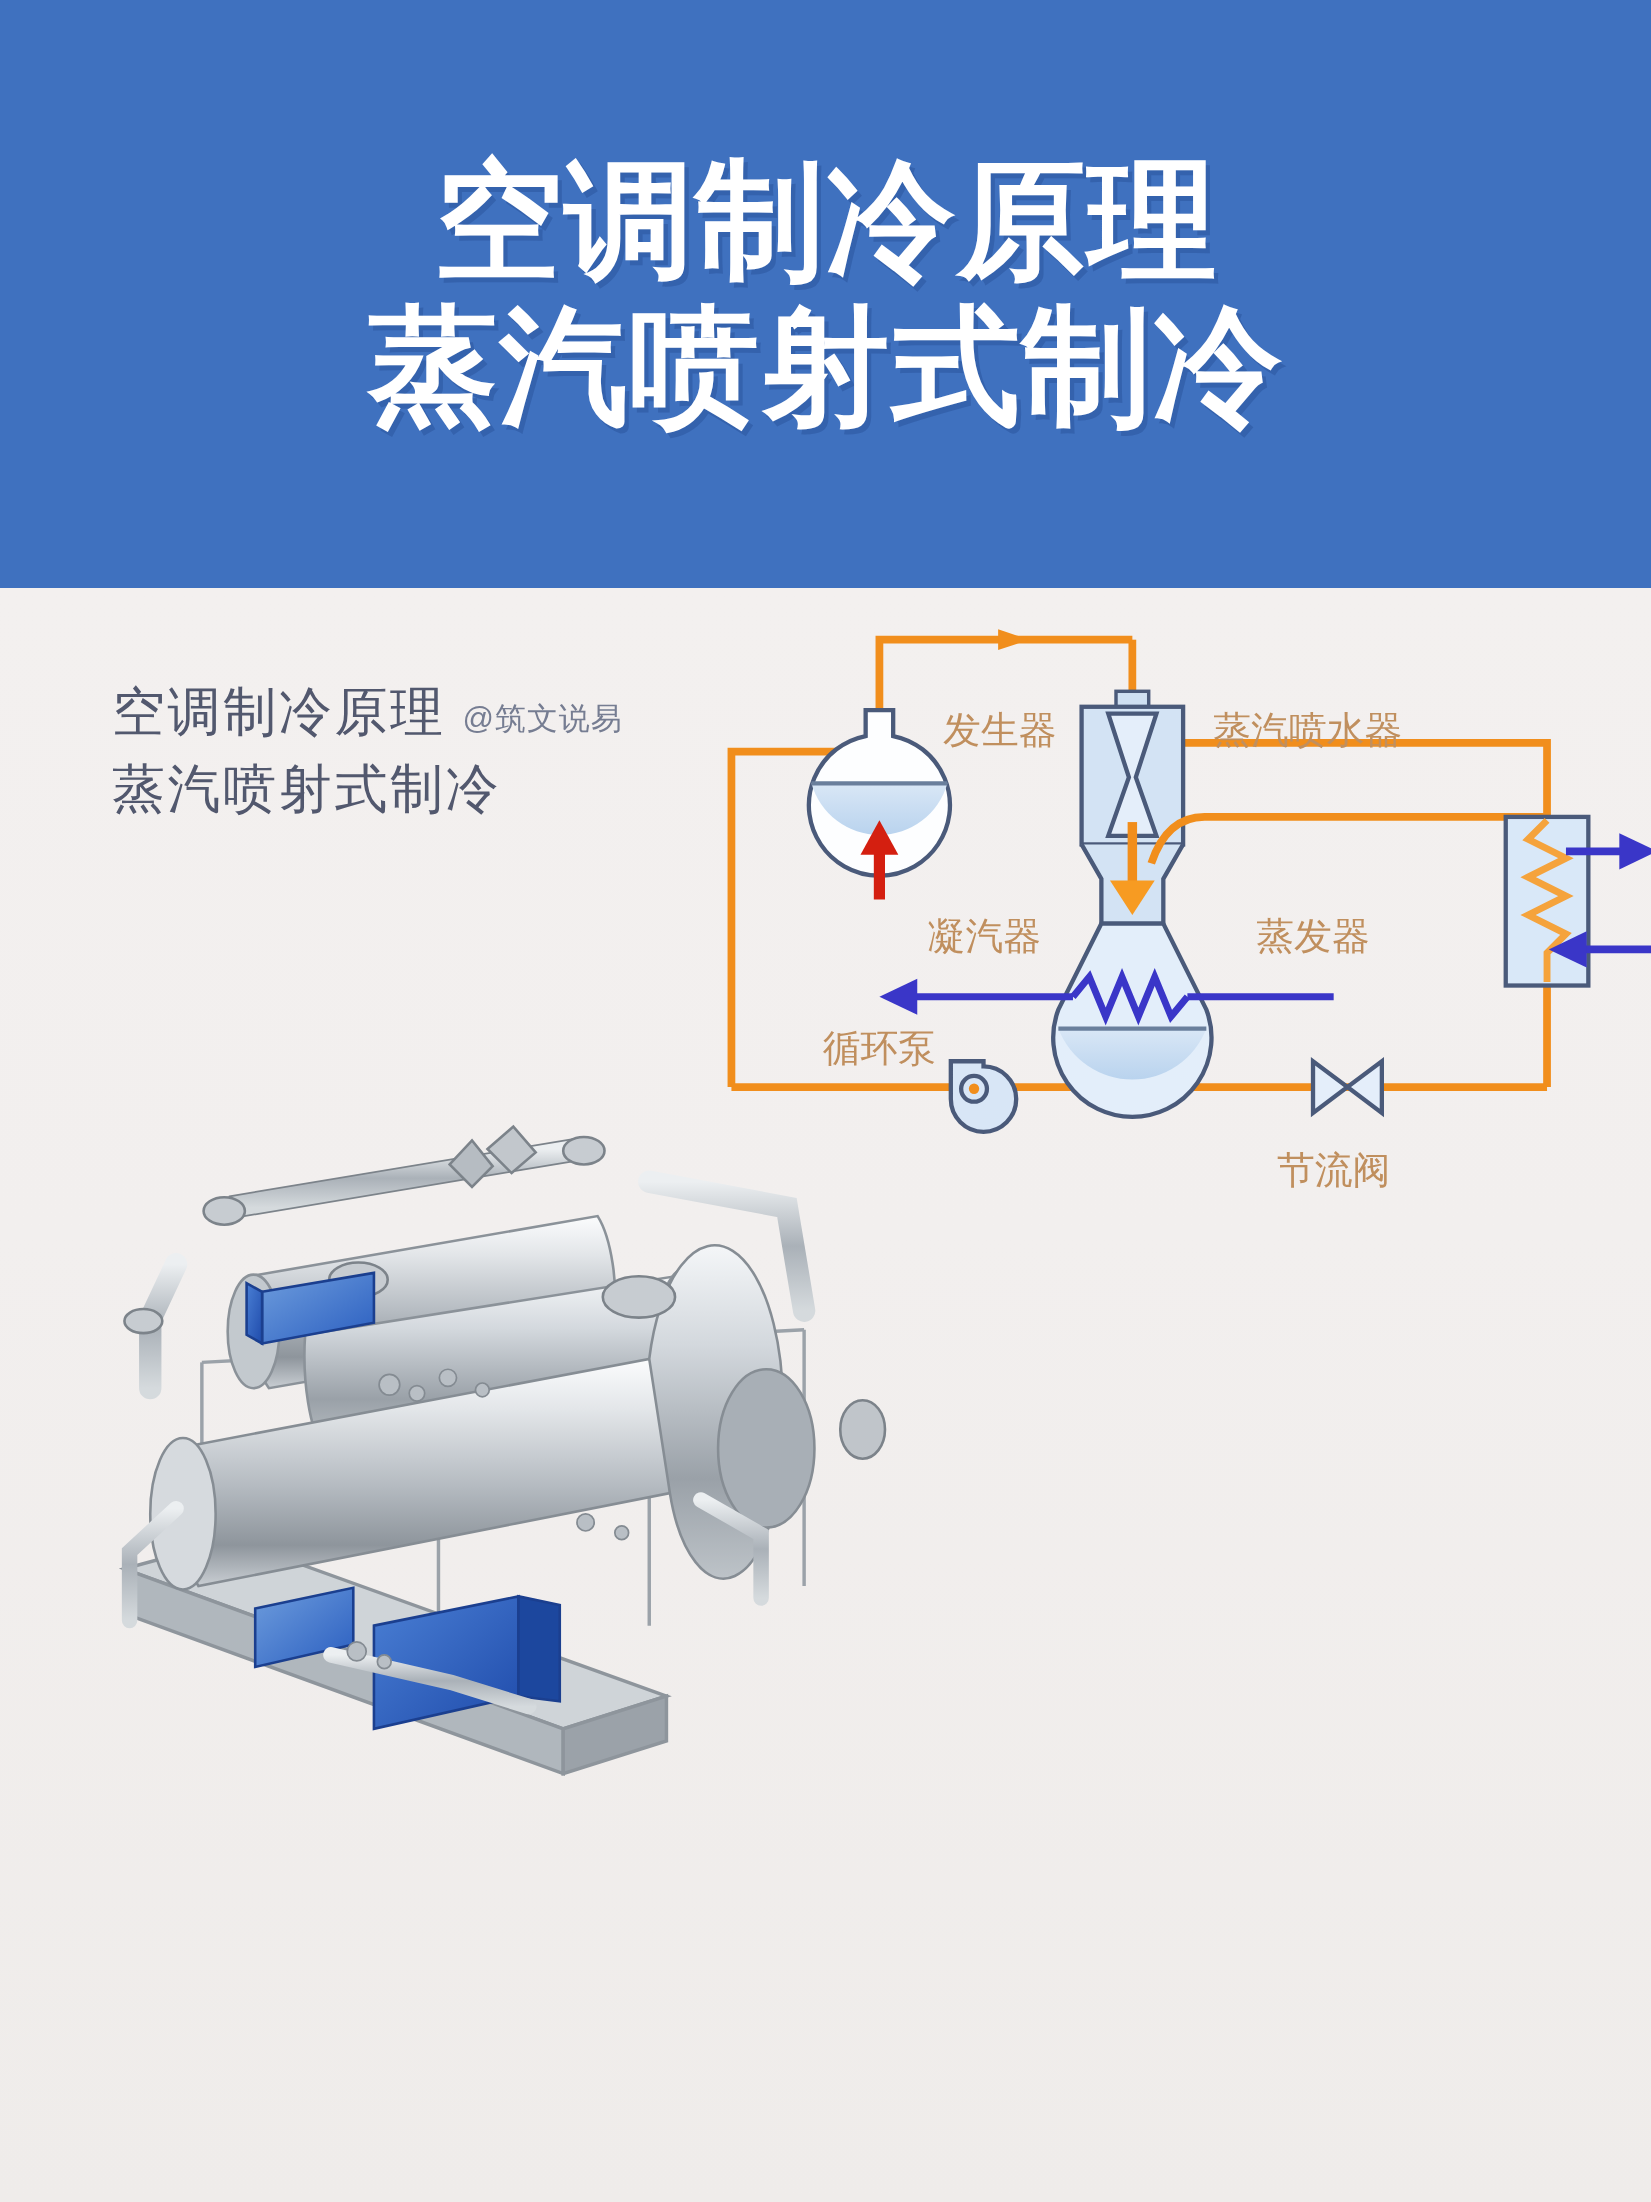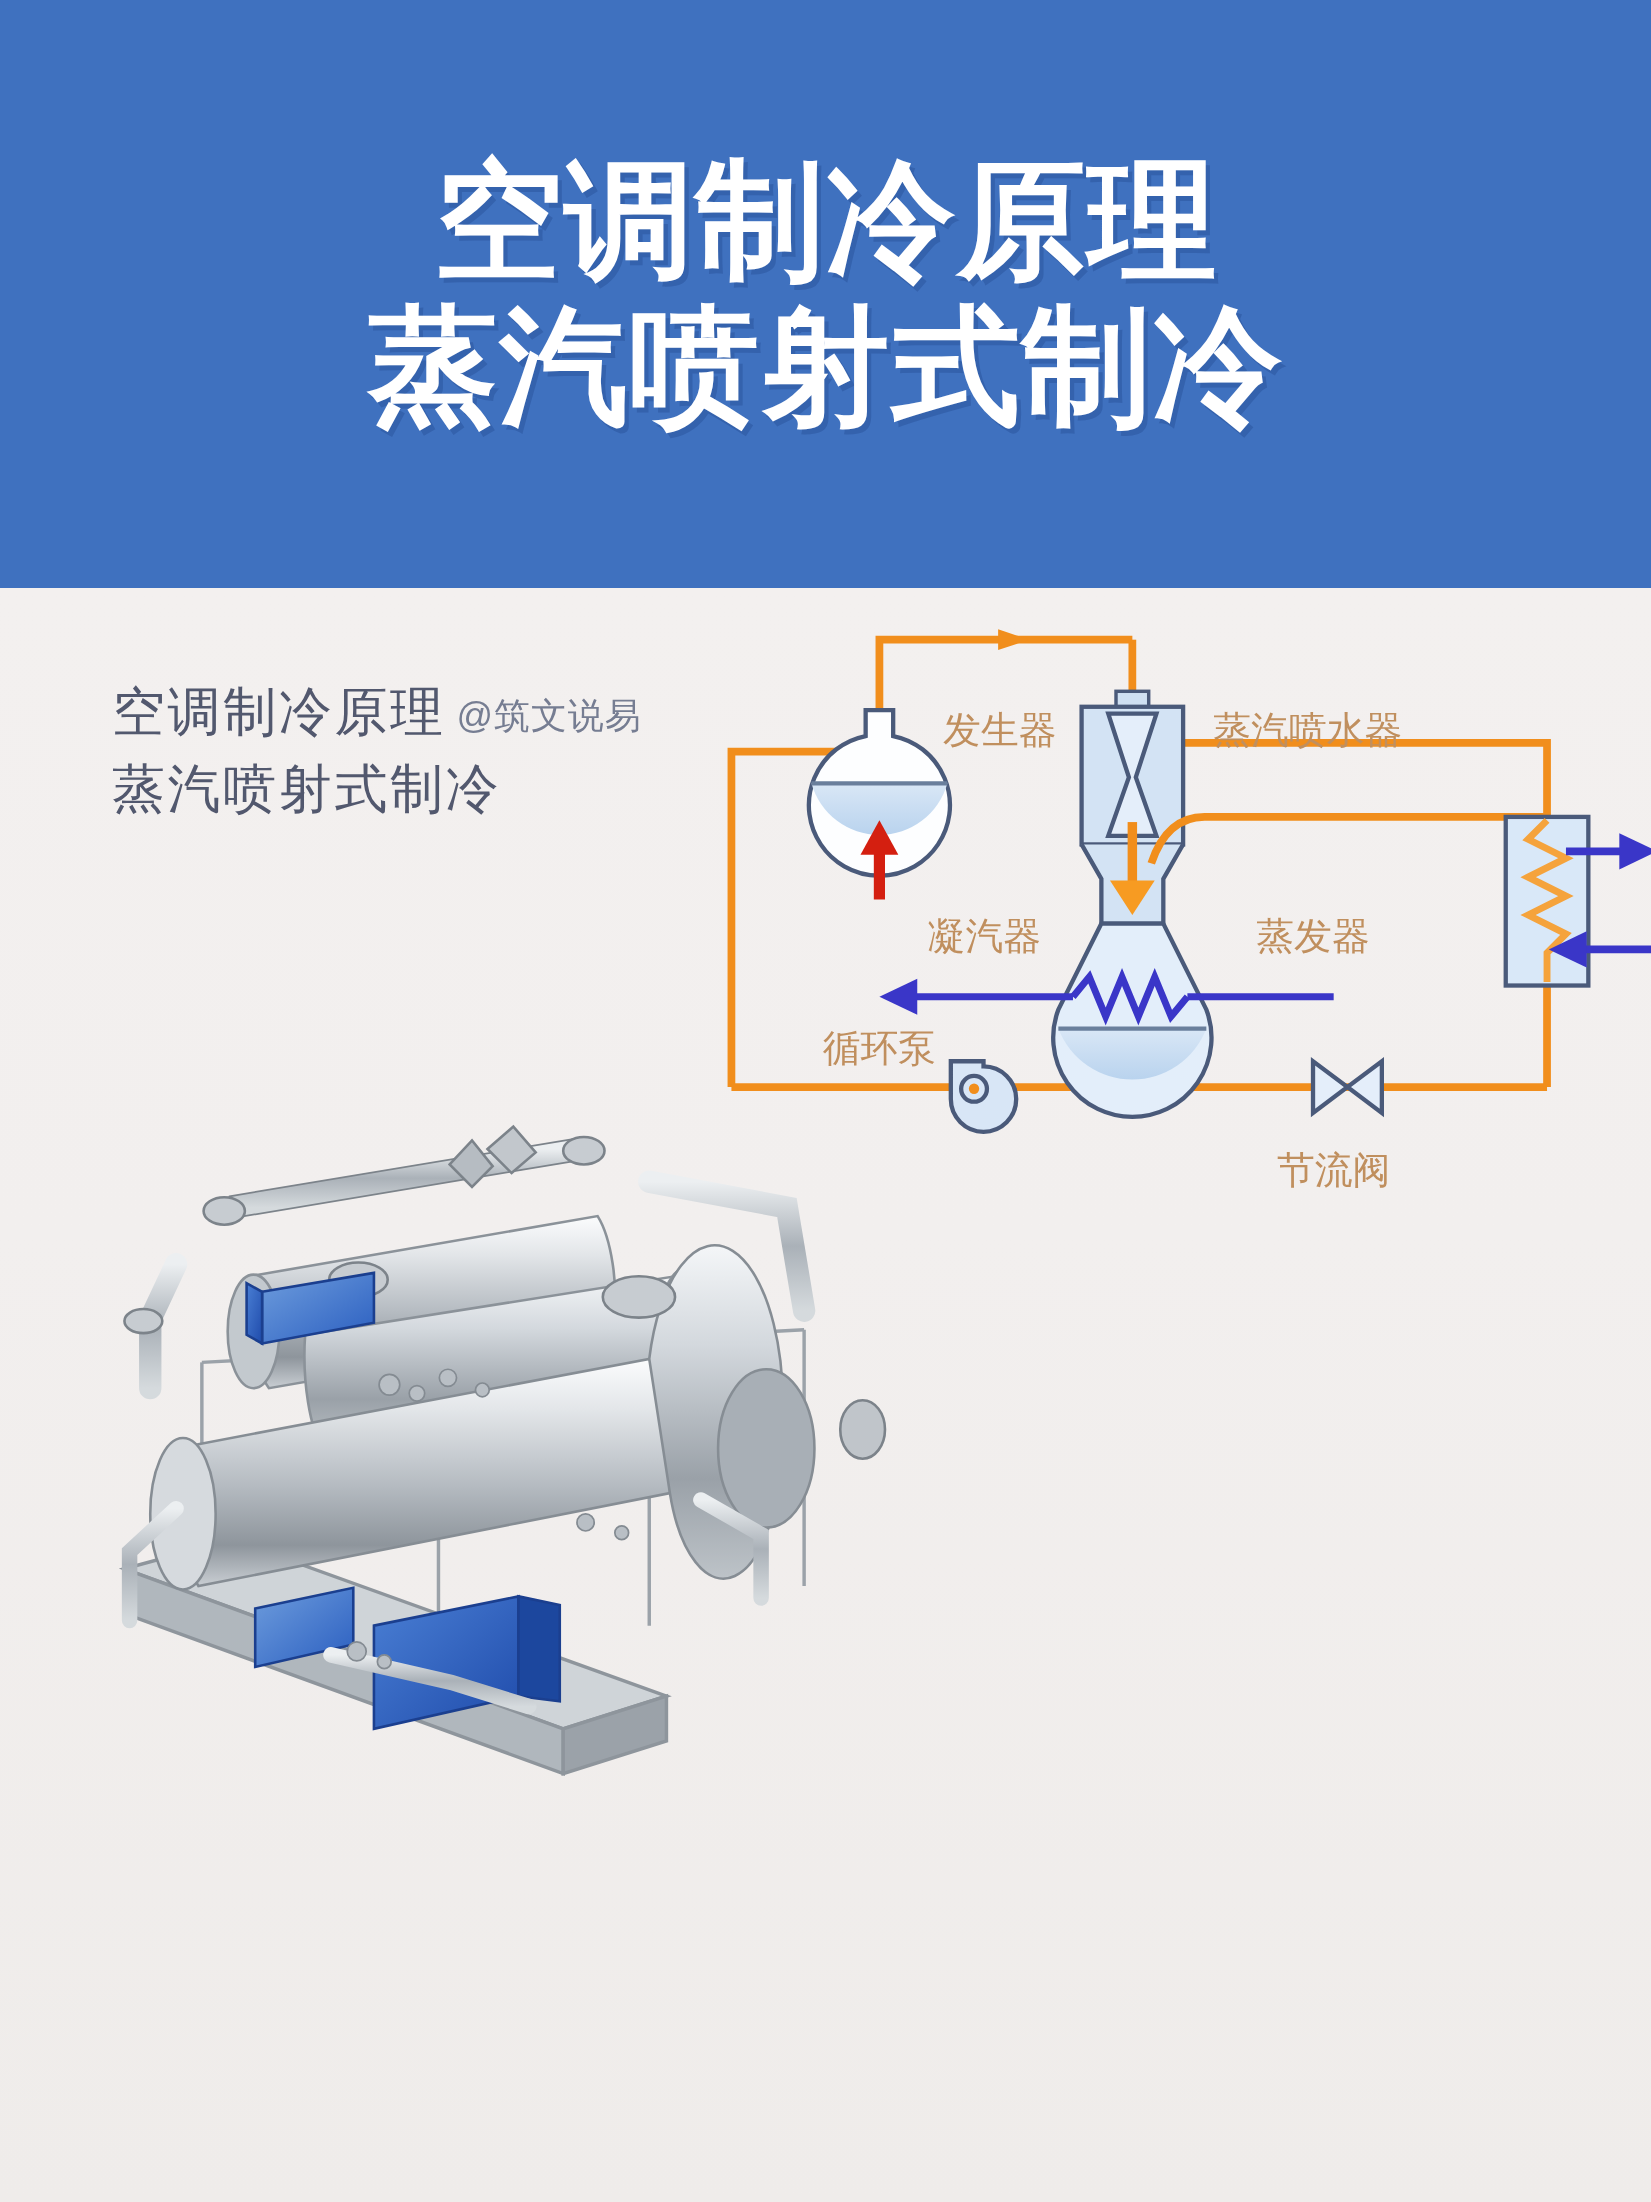--- a/index.html
+++ b/index.html
@@ -37,21 +37,21 @@
 
   
   #caption {
     position: absolute; left: 112px; top: 86px;
     color: #52586e;
     line-height: 1.45;
   }
   .caption-line { font-size: 53px; letter-spacing: 2.6px; white-space: nowrap; }
   #caption-row1 { display: flex; align-items: flex-end; }
   #watermark {
-    font-size: 36px; color: #767d92; margin-left: 11px; margin-bottom: 8.6px;
+    font-size: 31px; color: #767d92; margin-left: 17px; margin-bottom: 8.6px;
     white-space: nowrap; letter-spacing: 0.9px;
   }
 
   
   #schematic { position: absolute; left: 654px; top: 17px; width: 998px; height: 706px; }
 
   
   #machine { position: absolute; left: 47px; top: 516px; width: 955px; height: 706px; }
 
   .lbl { font-family: "Liberation Sans","DejaVu Sans",sans-serif; }

